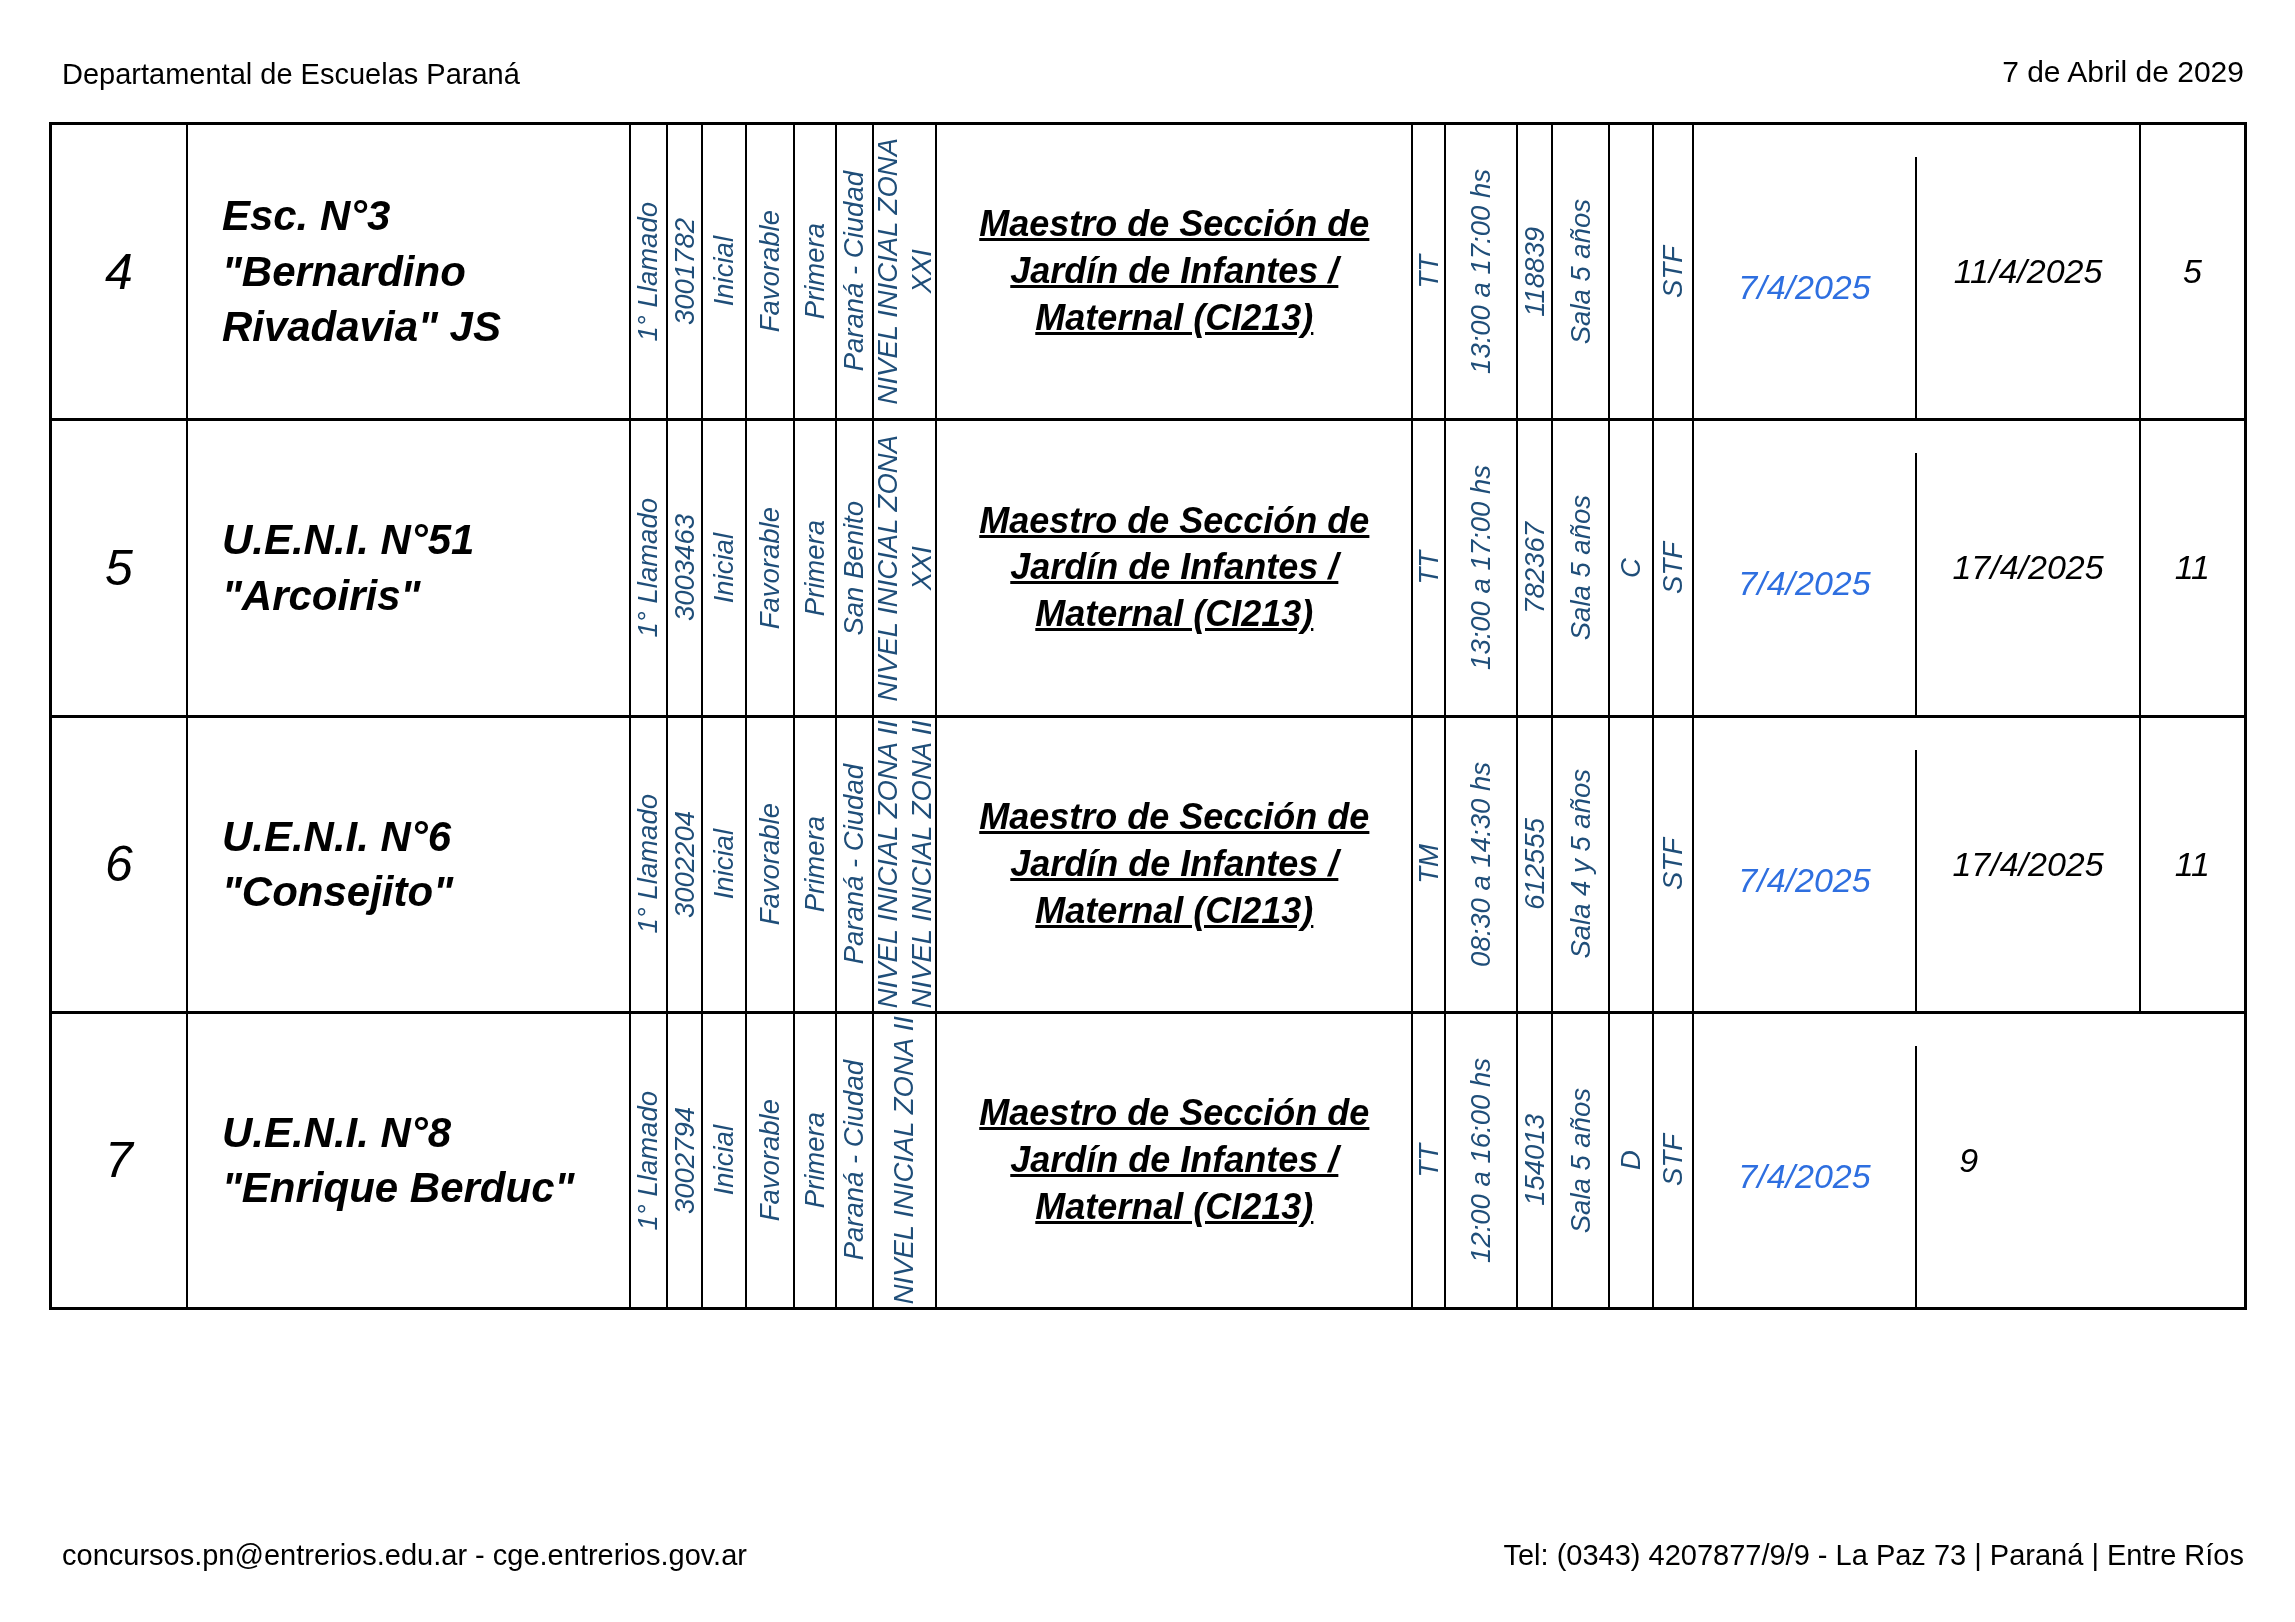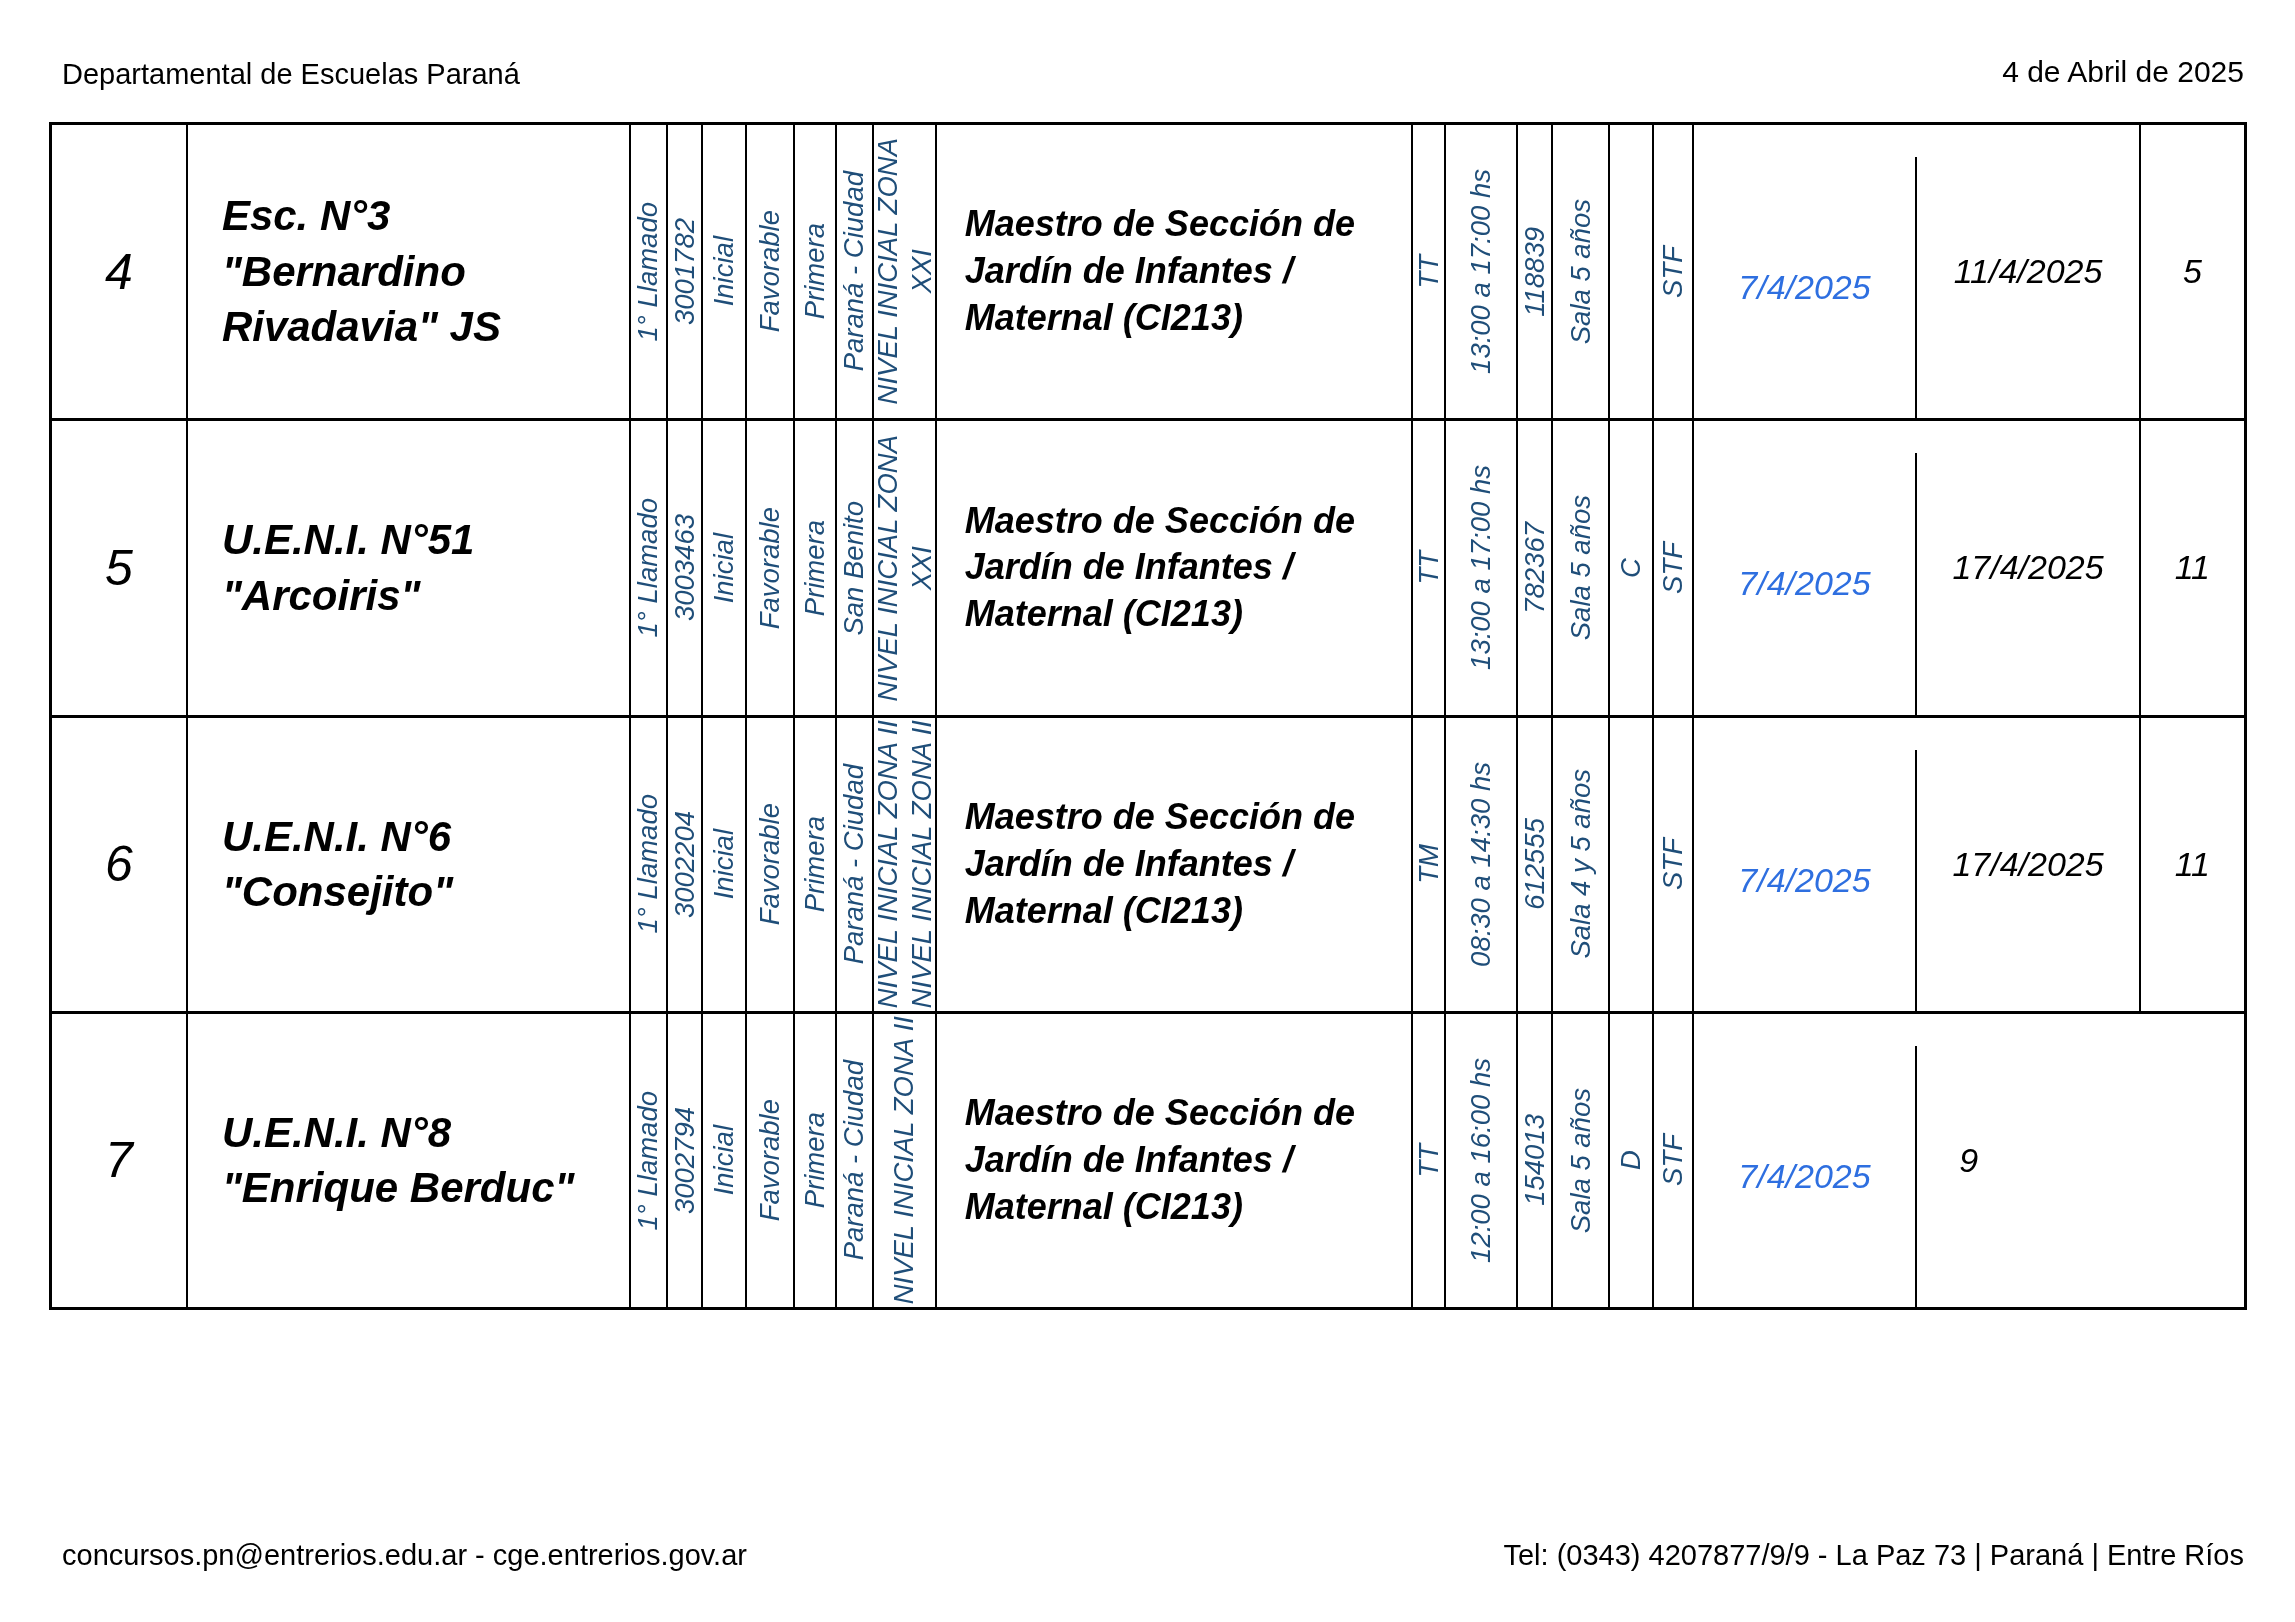--- a/index.html
+++ b/index.html
@@ -20,21 +20,21 @@
 
   .cell { border-right:2.6px solid #000; display:flex; align-items:center;
           justify-content:center; font-style:italic; overflow:visible;
           min-width:0; position:relative; }
   .cell:last-child { border-right:none; }
 
   .c-num    { flex:0 0 6.2%;  font-size:50px; }
   .c-school { flex:0 0 20.2%; font-size:42px; font-weight:bold;
               justify-content:flex-start; padding:0 46px 0 34px; line-height:1.32; }
   .c-cargo  { flex:0 0 21.7%; font-size:36px; font-weight:bold; }
-  .c-cargo span { display:inline-block; max-width:419px; text-align:left; line-height:1.3; }
+  .c-cargo span { display:inline-block; max-width:419px; text-align:center; line-height:1.3;text-decoration:underline; }
 
   .w-llamado { flex:0 0 1.7%; } .w-cod1 { flex:0 0 1.6%; } .w-nivel { flex:0 0 2.0%; }
   .w-dict  { flex:0 0 2.2%; }  .w-cat  { flex:0 0 1.9%; } .w-loc   { flex:0 0 1.7%; }
   .w-zona  { flex:0 0 2.9%; }  .w-turno{ flex:0 0 1.5%; } .w-hor   { flex:0 0 3.3%; }
   .w-cod2  { flex:0 0 1.6%; }  .w-sala { flex:0 0 2.6%; } .w-letra { flex:0 0 2.0%; }
   .w-stf   { flex:0 0 1.8%; }
   .c-f1    { flex:0 0 10.2%; font-size:34px;margin-top:32px; }
   .c-f2    { flex:0 0 10.2%; font-size:34px;text-align:center; }
   .c-cant  { flex:0 0 4.7%;  font-size:34px; }
 
@@ -44,21 +44,21 @@
   .zwrap { display:flex; flex-direction:row; align-items:center; justify-content:center; gap:2.6px; }
 
   .datelink { color:#2E6FE0; text-decoration:none; font-style:italic; }
 </style>
 </head>
 <body>
 
 <div class="page">
 
   <div class="hdr-left">Departamental de Escuelas Paraná</div>
-  <div class="hdr-right">4 de Abril de 2025</div>
+  <div class="hdr-right">7 de Abril de 2029</div>
 
   <div class="tbl">
 
     <div class="row">
       <div class="cell c-num">
           <span>4</span>
         </div>
       <div class="cell c-school">
           <span>Esc. N°3 "Bernardino Rivadavia" JS</span>
         </div>

